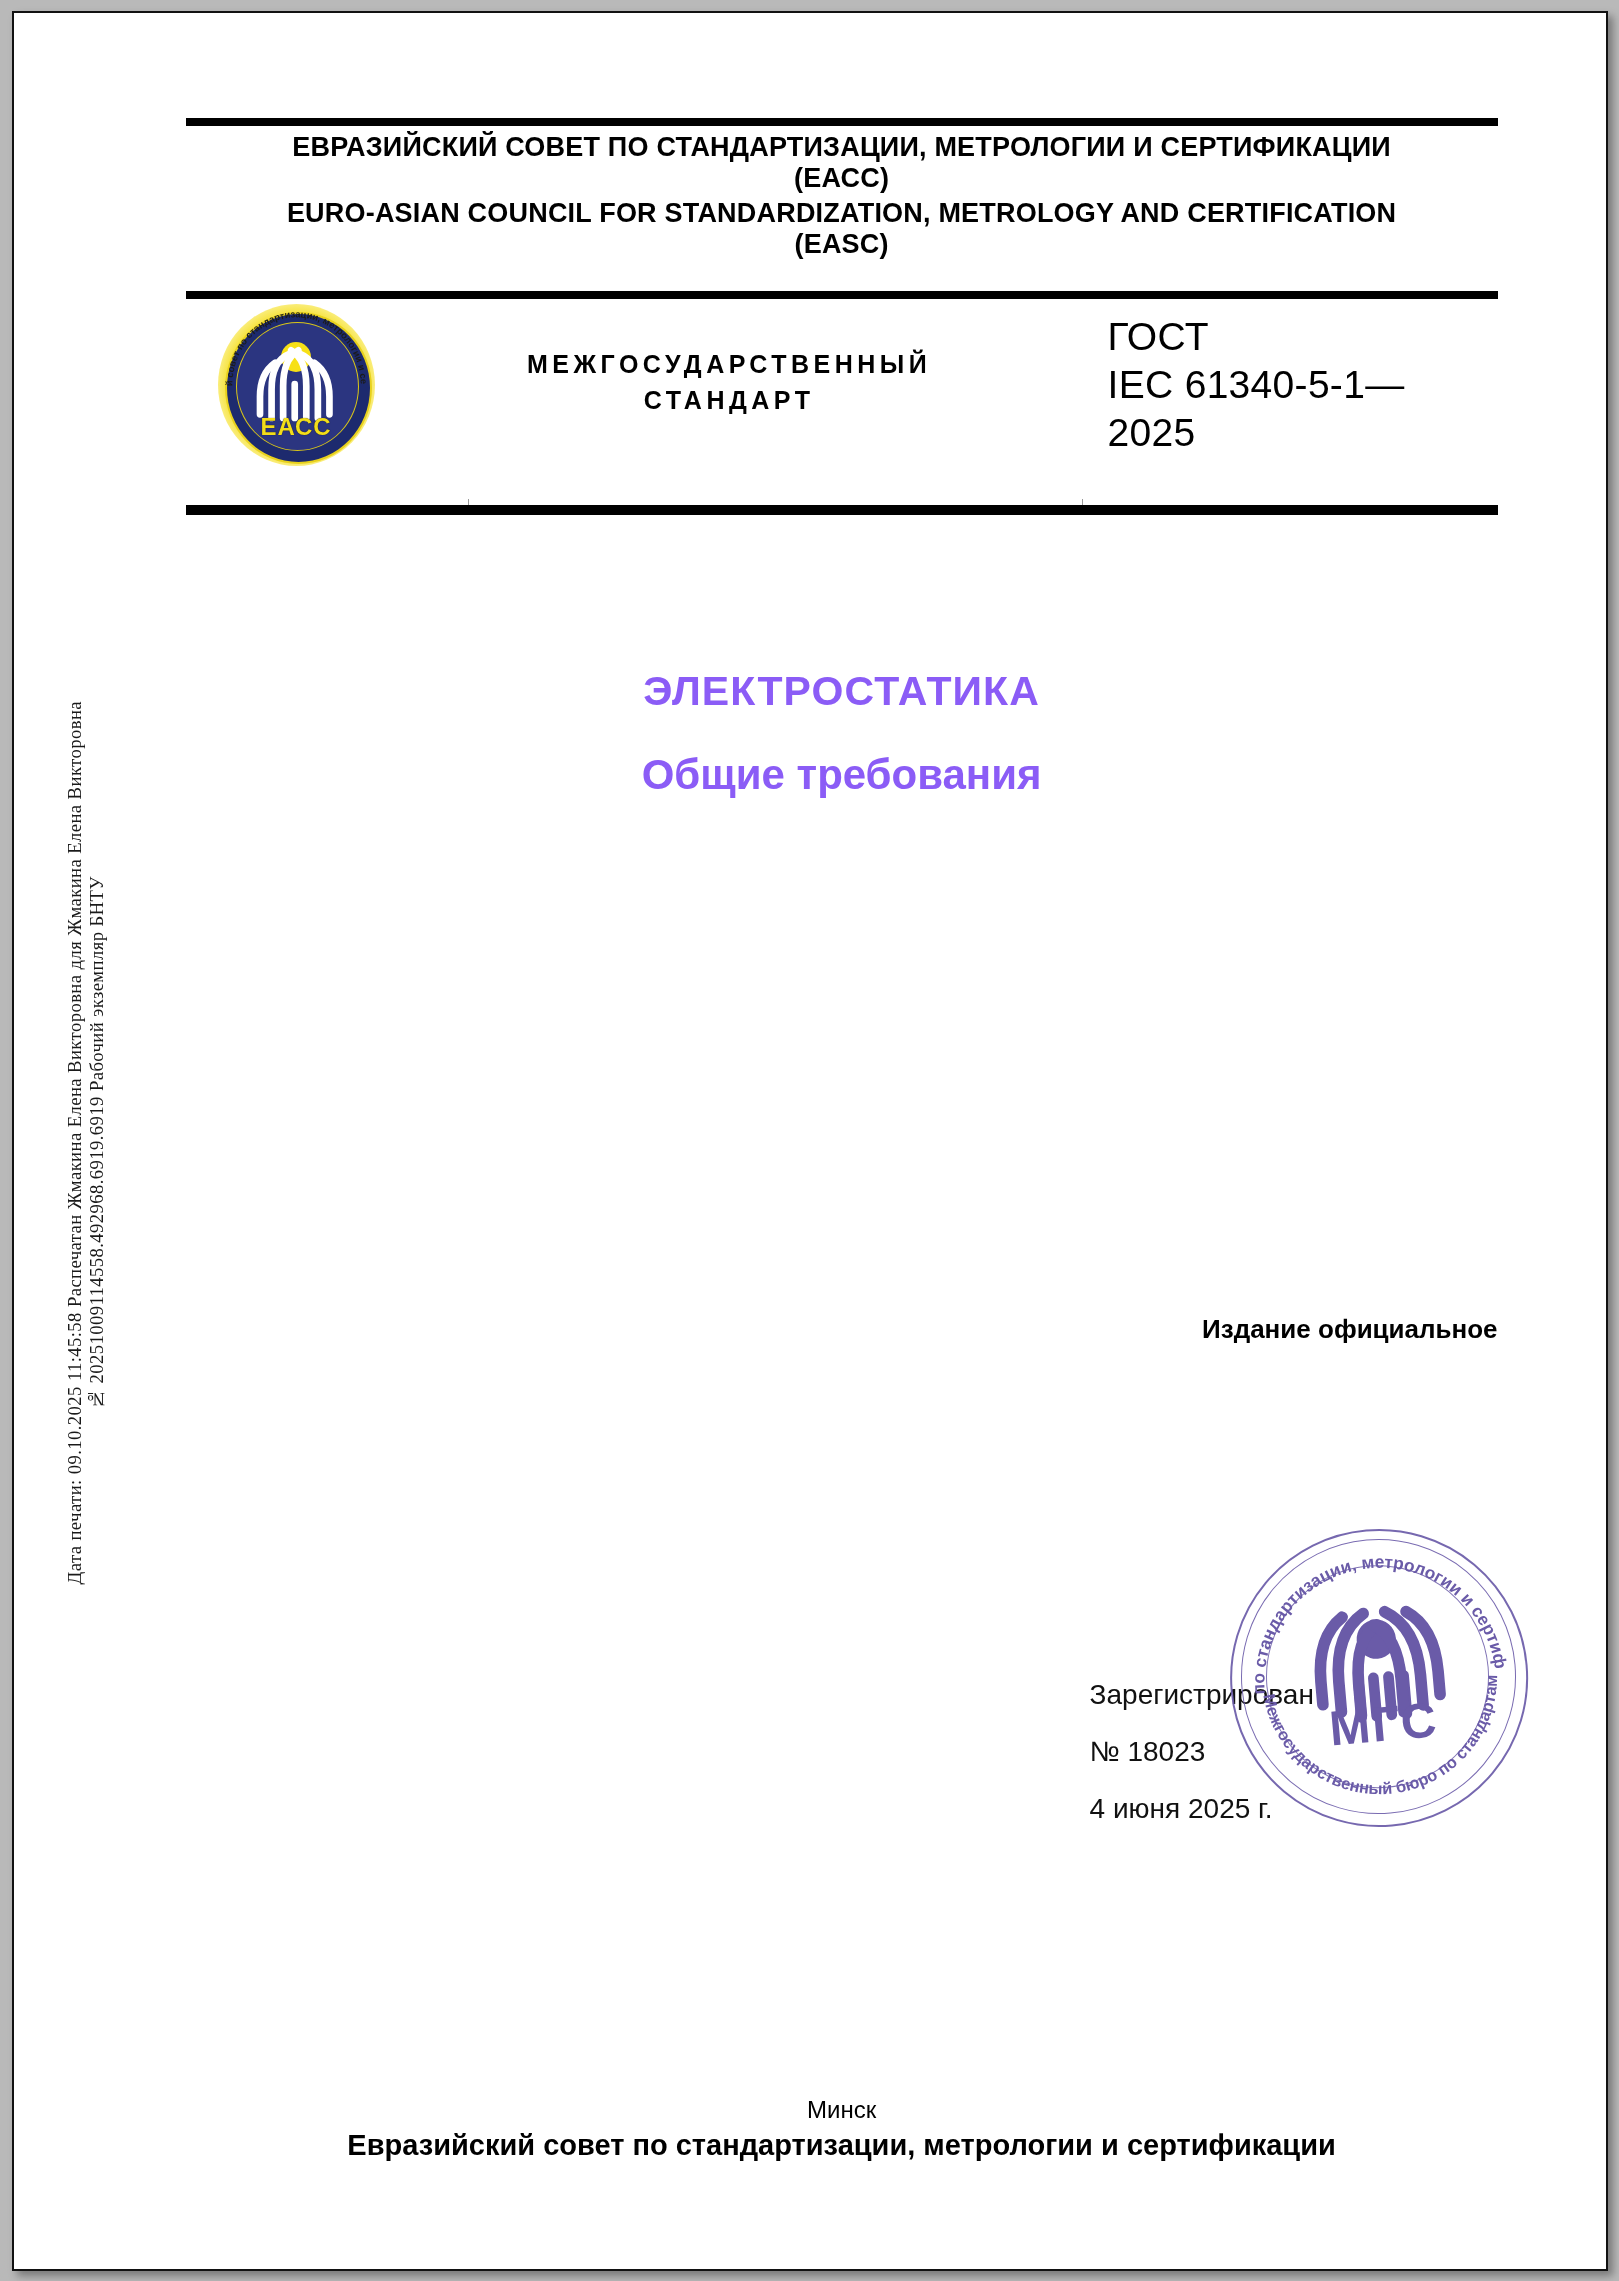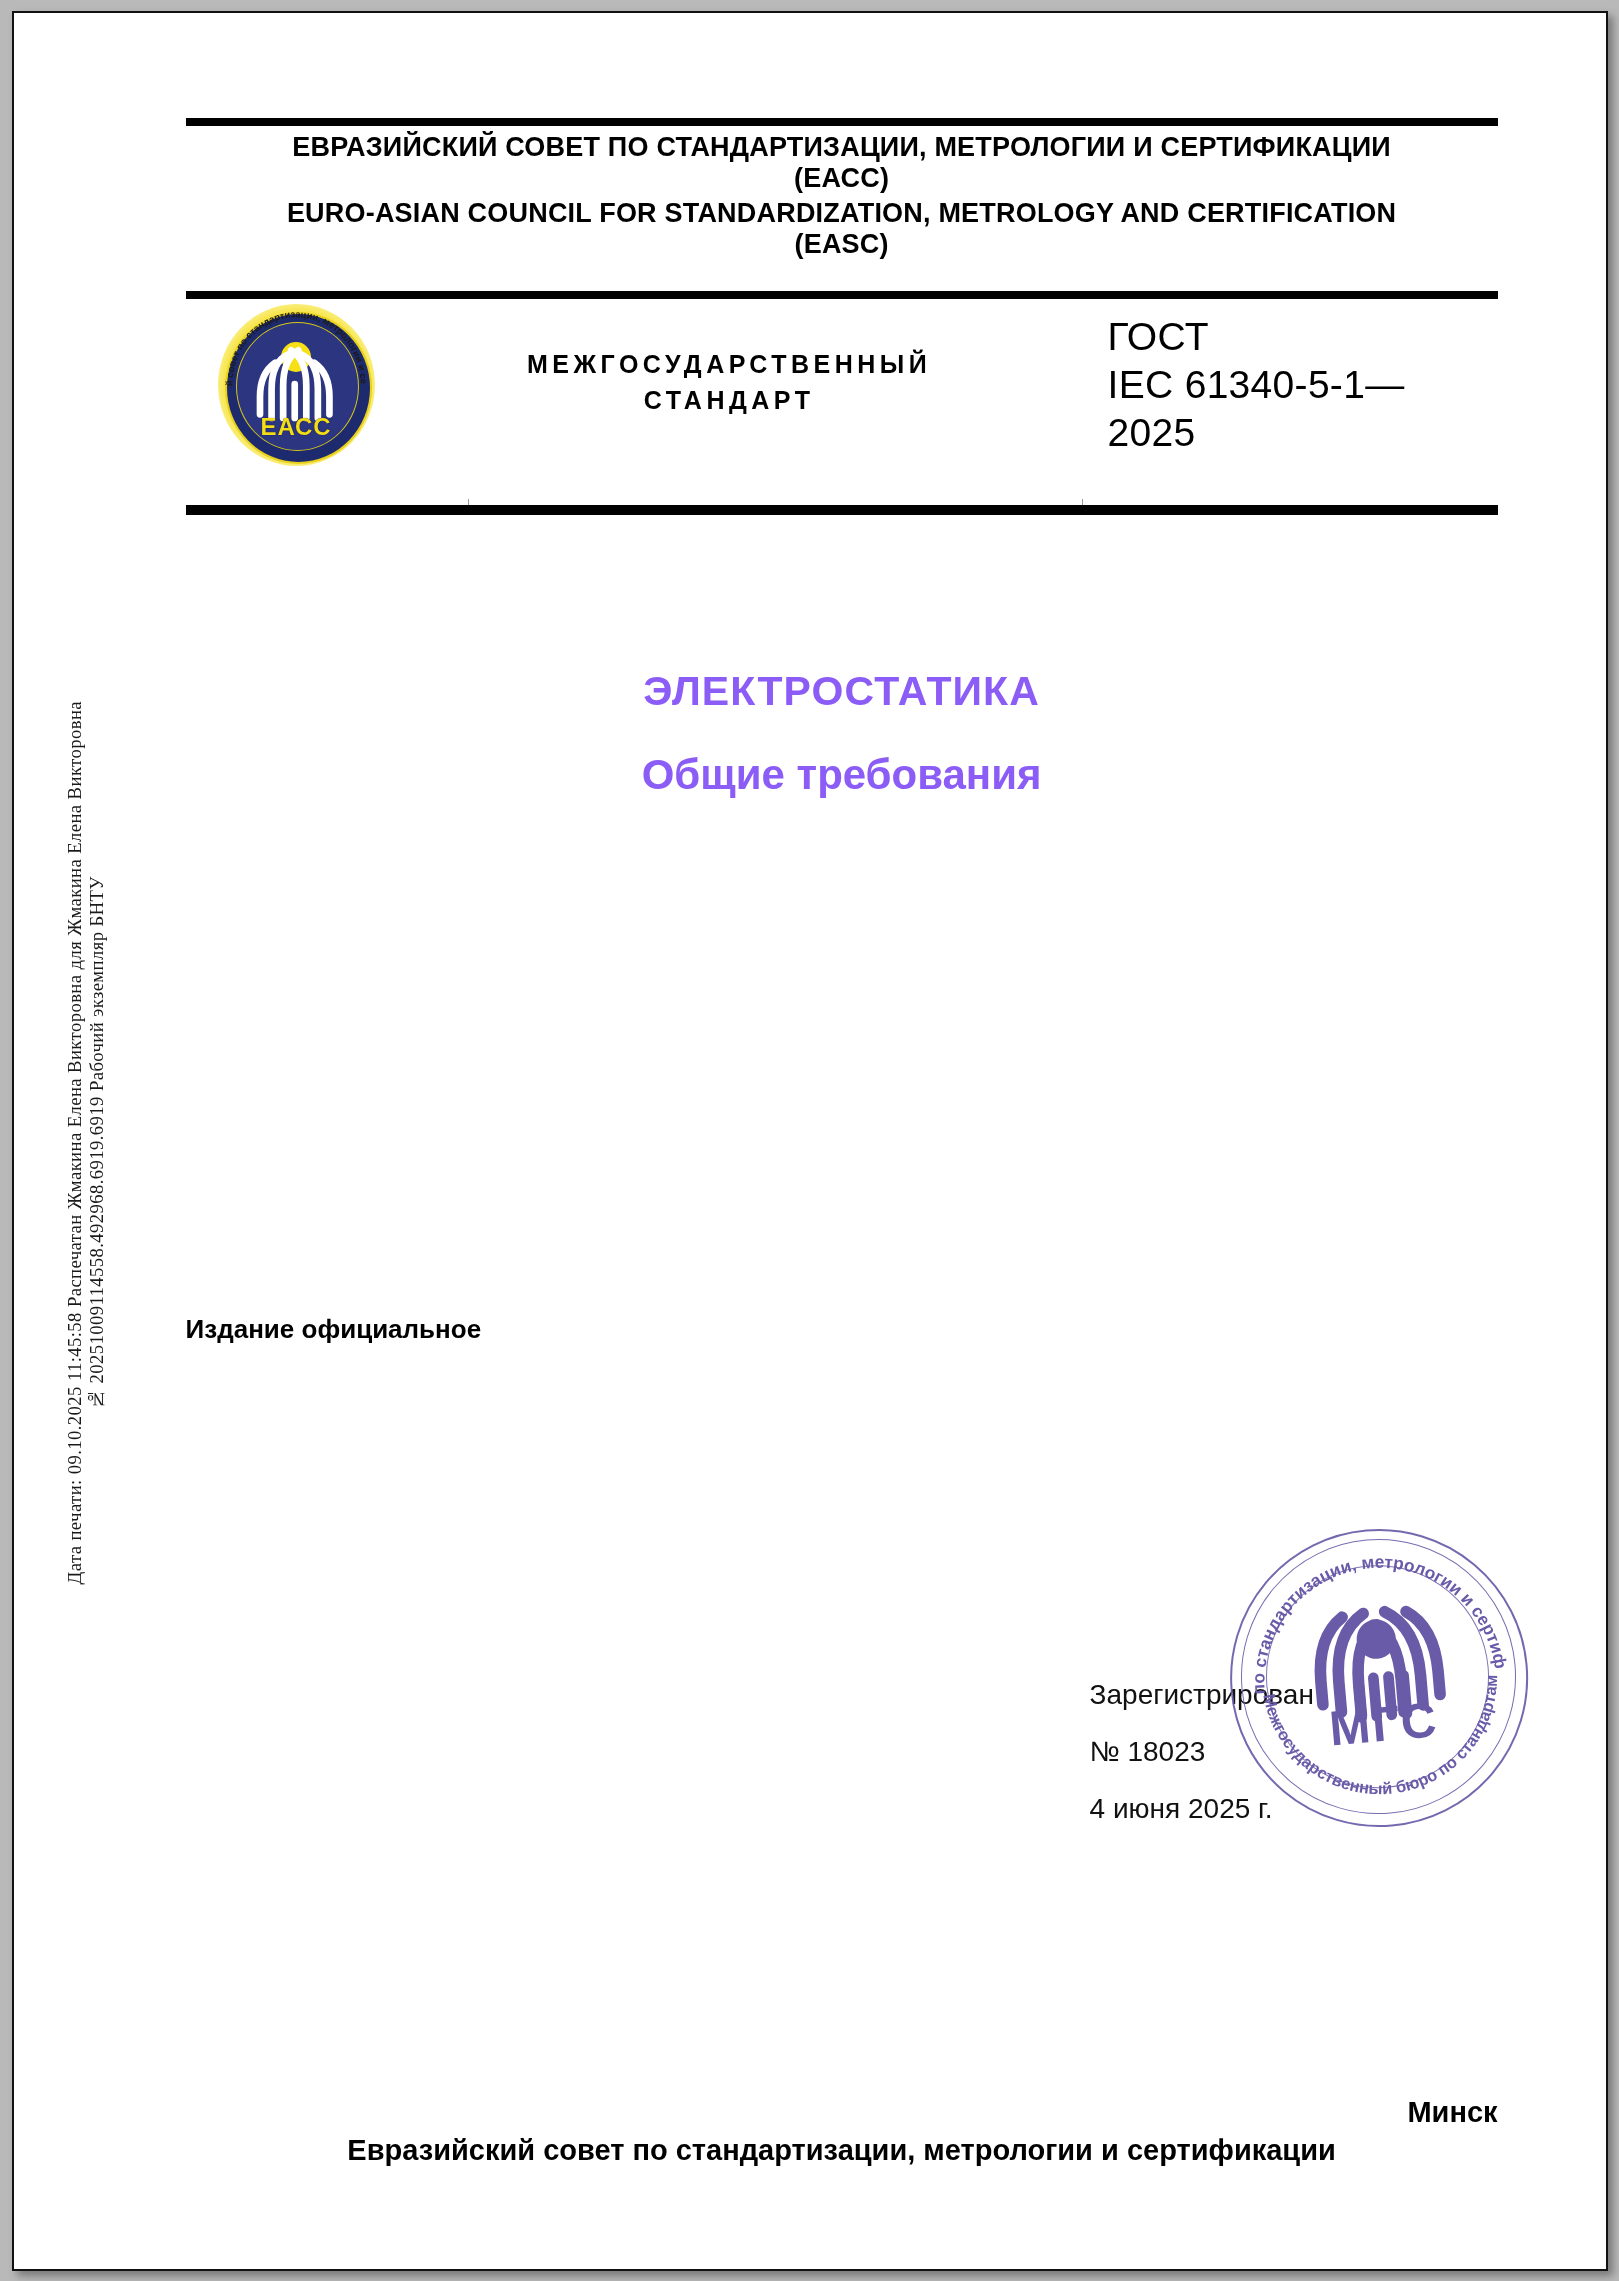--- a/index.html
+++ b/index.html
@@ -228,21 +228,21 @@
     font-size: 25px;
     line-height: 1.45;
     color: #000;
   }
 
   .official {
     position: absolute;
     left: 172px;
     top: 1301px;
     width: 1312px;
-    text-align: left;
+    text-align: right;
     font-weight: bold;
     font-size: 26px;
     color: #000;
   }
 
   
   .reg {
     position: absolute;
     left: 1076px;
     top: 1653px;
@@ -308,23 +308,22 @@
   
   .footer {
     position: absolute;
     left: 172px;
     top: 2083px;
     width: 1312px;
     text-align: center;
     color: #000;
   }
   .footer .city {
-    font-weight: bold;
-    font-size: 29px;
-    text-align: right;
+    font-weight: normal;
+    font-size: 24px;
   }
   .footer .org {
     margin-top: 5.3px;
     font-weight: bold;
     font-size: 29px;
   }
 </style>
 </head>
 <body>
 

